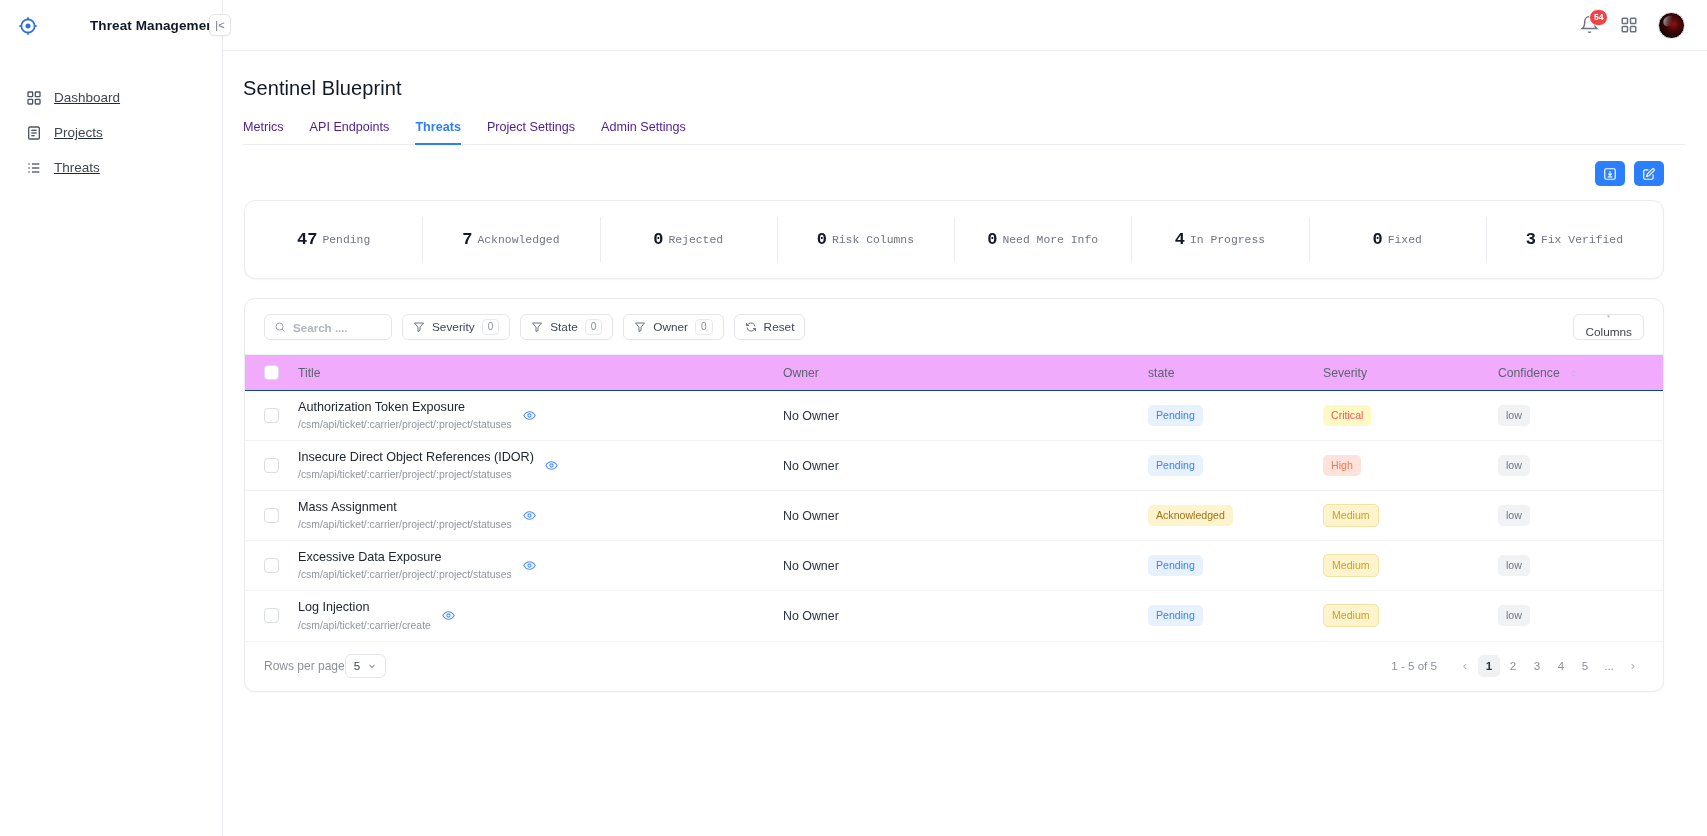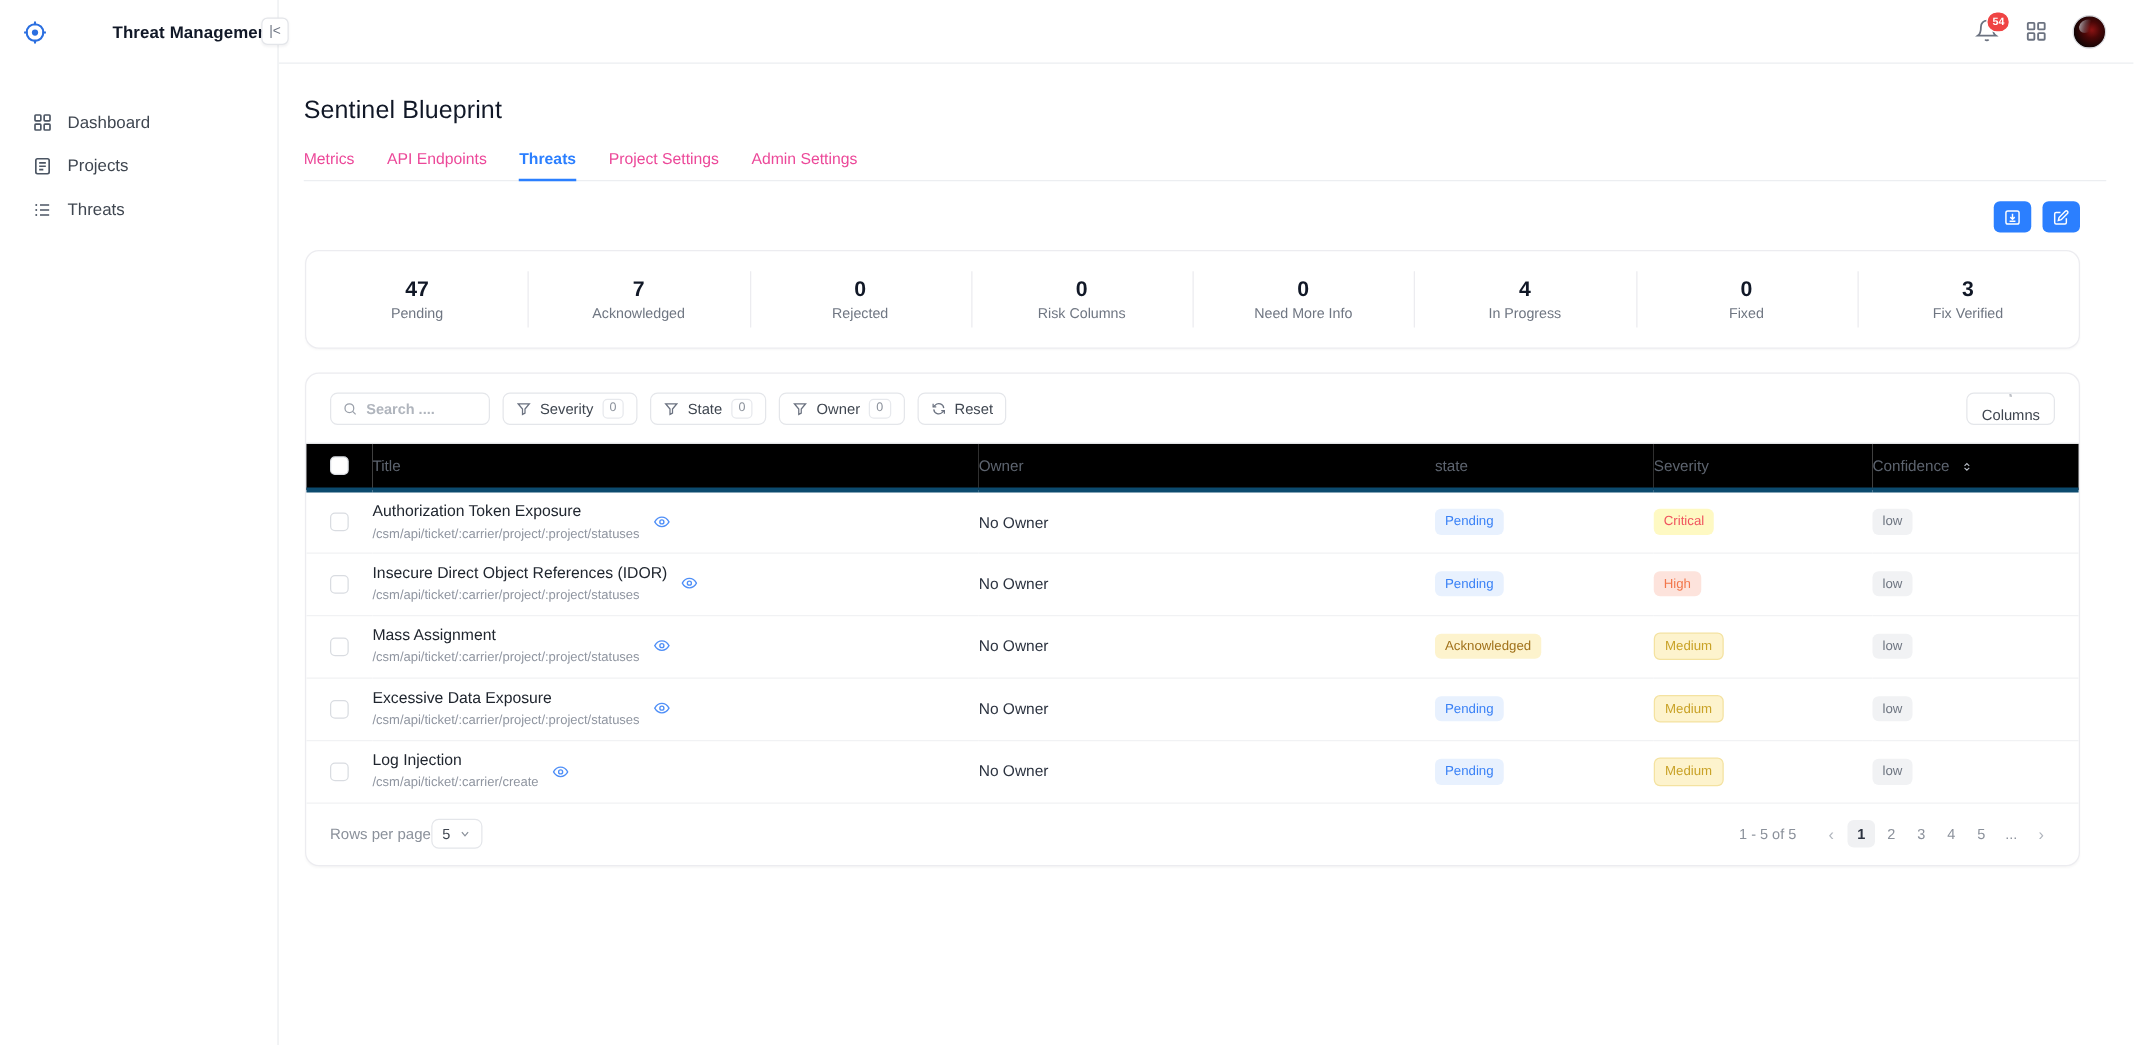--- a/index.html
+++ b/index.html
@@ -19,21 +19,21 @@
     border-right: 1px solid #e8eaed;
     flex: 0 0 223px;
     position: relative;
   }
   .brand {
     display: flex; align-items: center; gap: 10px;
     height: 51px; padding: 0 0 0 18px;
   }
   .brand-logo { width: 20px; height: 20px; flex: 0 0 20px; display:block; }
   .brand-name { font-size: 13.5px; font-weight: 700; color: #111827; letter-spacing: .1px; white-space: nowrap; margin-left: 42px; }
-  .nav { margin-top: 29px; }
+  .nav { margin-top: 29px; text-decoration: underline; }
   .nav-item {
     display: flex; align-items: center; gap: 12px;
     height: 35px; padding: 0 0 0 26px;
     color: #3f4650; font-size: 13.5px; cursor: pointer;
   }
   .nav-ico { width: 16px; height: 16px; flex: 0 0 16px; color: #4b5563; display:block; }
   .nav-label { white-space: nowrap; }
 
   .collapse-btn {
     position: absolute; top: 14px; left: 209px;
@@ -75,21 +75,21 @@
 
   .content { padding: 0 22px 0 0; }
   .page-head { padding: 26px 0 0 20px; }
   .page-title { font-size: 20px; font-weight: 400; color: #111827; letter-spacing: .1px; }
 
   .tabs {
     display: flex; gap: 26px; margin: 19px 0 0 20px;
     border-bottom: 1px solid #eceef1; padding-right: 22px;
   }
   .tab {
-    font-size: 12.6px; color: #ec4899; padding: 0 0 9px 0;
+    font-size: 12.6px; color: #4c1d95; padding: 0 0 9px 0;
     cursor: pointer; white-space: nowrap; position: relative; top: 1px;
     border-bottom: 2px solid transparent;
   }
   .tab.active { color: #2b7fff; font-weight: 600; border-bottom-color: #2b7fff; }
 
   .action-row { display: flex; justify-content: flex-end; gap: 9px; margin: 16px 21px 0 0; }
   .blue-btn {
     width: 30px; height: 25px; border-radius: 5px;
     background: #2b7fff; border: none; cursor: pointer;
     display: flex; align-items: center; justify-content: center;
@@ -100,23 +100,24 @@
     margin: 14px 21px 0 21px;
     background: #fff;
     border: 1px solid #ececf0;
     border-radius: 11px;
     box-shadow: 0 1px 2px rgba(16,24,40,.035);
   }
 
   
   .stats { display: flex; height: 79px; }
   .stat {
-    flex: 1 1 0; display: flex; flex-direction: column;
+    flex: 1 1 0; display: flex; flex-direction: row;
     align-items: center; justify-content: center; gap: 5px;
     position: relative;
+    font-family: Liberation Mono, monospace;
   }
   .stat + .stat::before {
     content: ''; position: absolute; left: 0; top: 16px; bottom: 16px;
     width: 1px; background: #ececf0;
   }
   .stat-val { font-size: 17px; font-weight: 700; color: #111827; line-height: 1; }
   .stat-lab { font-size: 11.4px; color: #6f7682; white-space: nowrap; }
 
   
   .tbl-card { margin-top: 19px; overflow: hidden; }
@@ -150,23 +151,23 @@
   .columns-btn {
     display: flex; align-items: center; gap: 7px;
     height: 26px; padding: 0 11px;
     border: 1px solid #e4e6ea; border-radius: 6px; background: #fff;
     font-size: 11.8px; color: #3f4650; cursor: pointer; white-space: nowrap; flex-direction: column;
   }
   .columns-btn svg { width: 13px; height: 13px; color: #6b7280; display:block; }
 
   table.tbl { width: 100%; border-collapse: collapse; table-layout: fixed; }
   table.tbl th {
-    background: #000000; text-align: left; font-weight: 400;
+    background: #f0abfc; text-align: left; font-weight: 400;
     font-size: 12.2px; color: #5d646f; padding: 10px 0 10px 0;
-    border-top: 1px solid #eeeff2; border-bottom: 4px solid #0c4a6e;
+    border-top: 1px solid #eeeff2; border-bottom: 1px solid #0c4a6e;
   }
   .c-chk   { width: 53px; padding-left: 19px !important; }
   .c-title { width: 485px; }
   .c-owner { width: 365px; }
   .c-state { width: 175px; }
   .c-sev   { width: 175px; }
   .c-conf  { width: auto; }
   table.tbl td {
     padding: 0; border-bottom: 1px solid #f1f2f4;
     height: 50px; vertical-align: middle; font-size: 12.4px; color: #2c3340;

